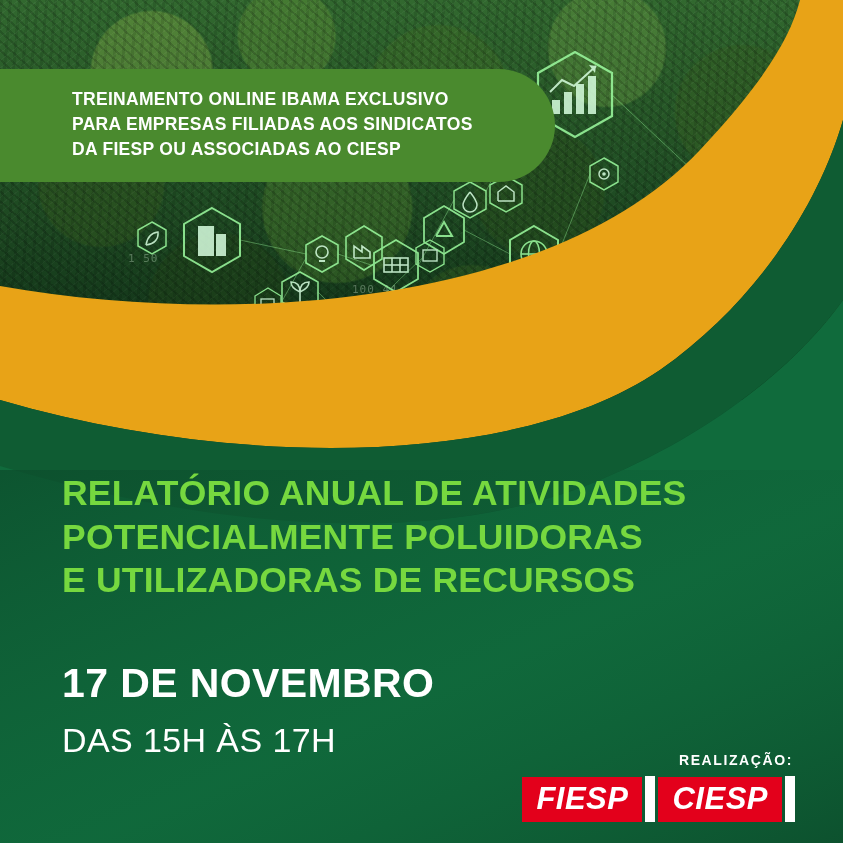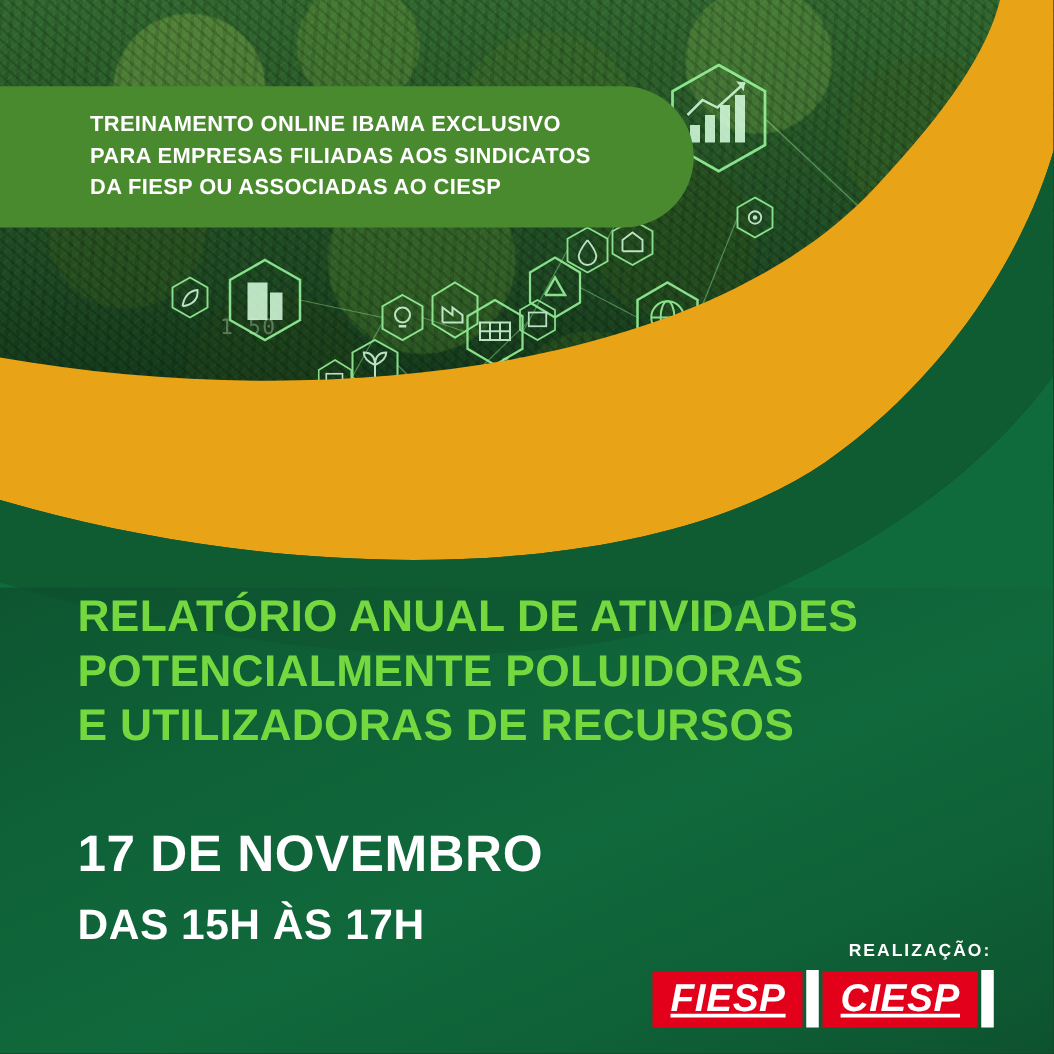--- a/index.html
+++ b/index.html
@@ -52,24 +52,23 @@
   .photo-dark {
     position: absolute;
     inset: 0;
     background: linear-gradient(180deg, rgba(0,20,8,0.18) 0%, rgba(0,20,8,0.30) 55%, rgba(0,25,10,0.55) 100%);
   }
 
   
   .hud-num {
     position: absolute;
     color: rgba(210,235,210,0.35);
-    font-size: 17px;
+    font-size: 11px;
     letter-spacing: 1px;
     font-family: "DejaVu Sans Mono", monospace;
-    margin-left: 48px;
   }
 
   
   .hexes { position: absolute; inset: 0; }
 
   
   .swoosh-wrap {
     position: absolute;
     left: 0; top: 0;
     width: 843px; height: 843px;
@@ -121,21 +120,21 @@
     font-size: 41px;
     letter-spacing: 0.4px;
     text-transform: uppercase;
     z-index: 6;
   }
   .time-line {
     position: absolute;
     left: 62px;
     top: 721px;
     color: #ffffff;
-    font-weight: bold;
+    font-weight: normal;
     font-size: 34px;
     letter-spacing: 0.4px;
     text-transform: uppercase;
     z-index: 6;
   }
 
   
   .realiza {
     position: absolute;
     right: 50px;
@@ -157,21 +156,20 @@
   }
   .logo-box {
     background: #e3001b;
     color: #ffffff;
     font-weight: bold;
     font-size: 31px;
     letter-spacing: 0.5px;
     padding: 6px 14px 8px 14px;
     font-style: italic;
     line-height: 1;
-    text-decoration: underline;
   }
   .logo-sep {
     width: 10px;
     height: 46px;
     background: #ffffff;
     margin: 0 3px;
   }
   .logo-tail {
     width: 10px;
     height: 46px;

